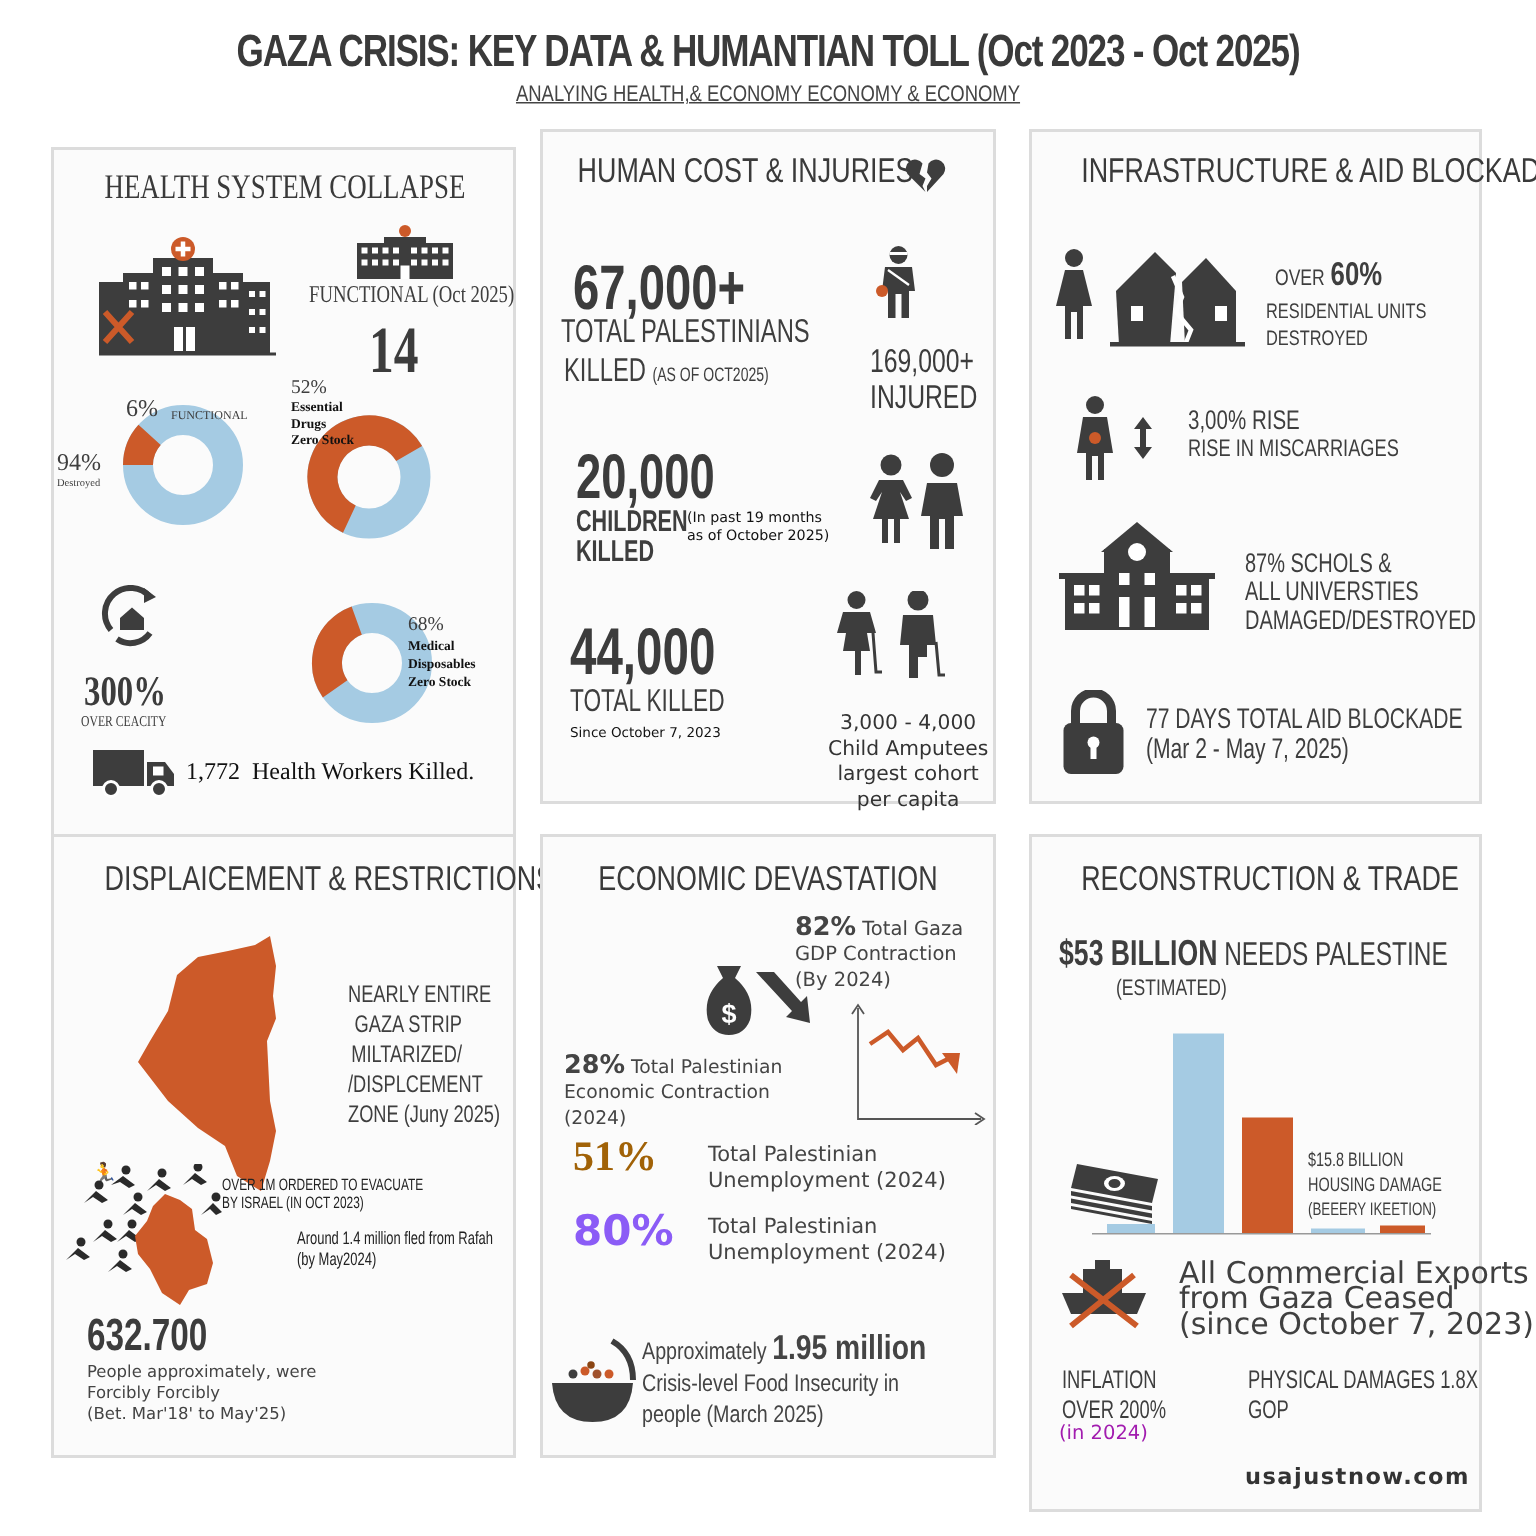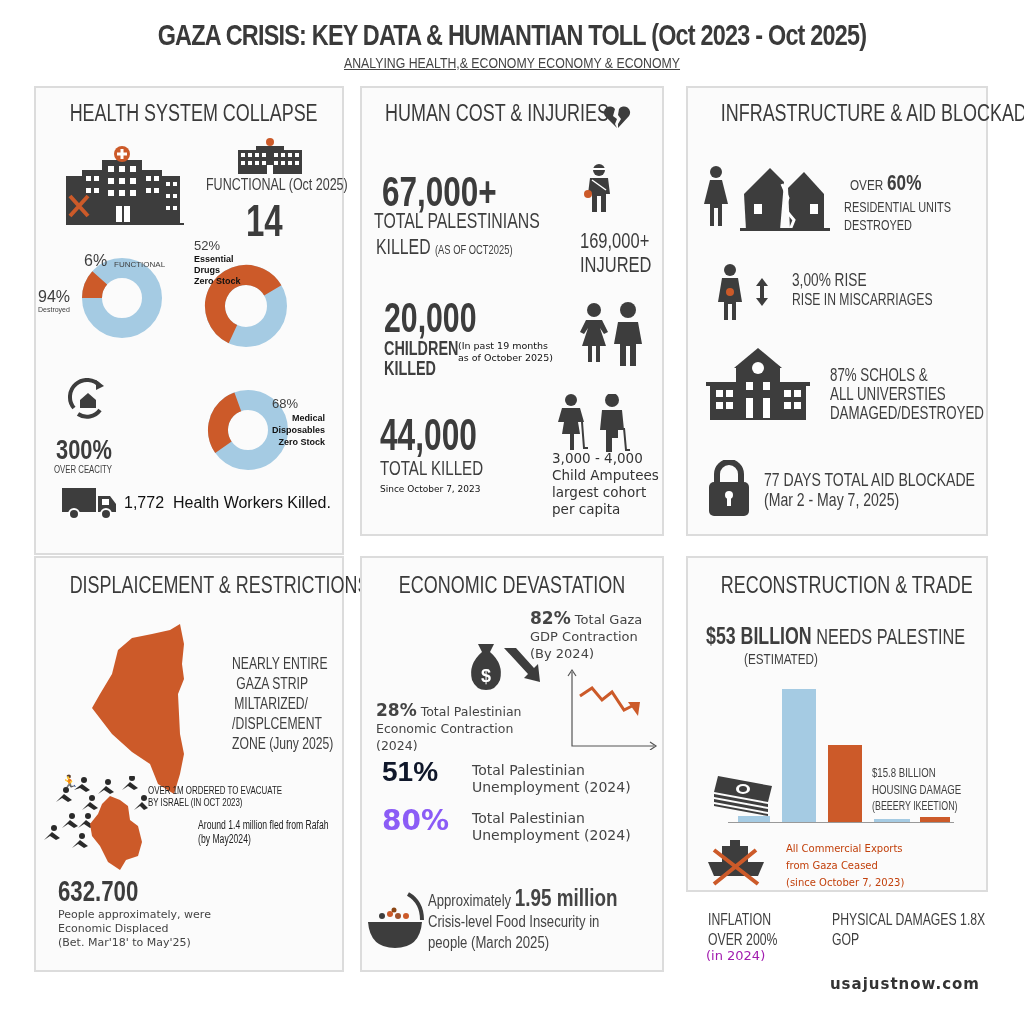--- a/index.html
+++ b/index.html
@@ -18,21 +18,21 @@
   .watermark { position:absolute; right:44px; top:975px; font-size:15px; font-weight:700; color:#333; letter-spacing:1px;
                font-family:"DejaVu Sans", sans-serif; }
   svg { display:block; }
 </style>
 </head>
 <body>
 
 <div class="title">GAZA CRISIS: KEY DATA &amp; HUMANTIAN TOLL (Oct 2023 - Oct 2025)</div>
 <div class="subtitle"><span>ANALYING HEALTH,&amp; ECONOMY ECONOMY &amp; ECONOMY</span></div>
 
-<div class="panel" style="left:34px;top:86px;width:310px;height:469px;">
+<div class="panel" style="left:34px;top:98px;width:310px;height:469px;font-family:Liberation Serif, serif;">
   <div class="ph" style="top:12px;">HEALTH SYSTEM COLLAPSE</div>
 
   <svg class="abs" style="left:30px;top:58px;" width="120" height="80" viewBox="0 0 120 80">
     <rect x="0" y="30" width="18" height="48" fill="#3d3d3d"></rect>
     <rect x="16" y="24" width="20" height="54" fill="#3d3d3d"></rect>
     <rect x="36" y="14" width="40" height="64" fill="#3d3d3d"></rect>
     <rect x="76" y="24" width="20" height="54" fill="#3d3d3d"></rect>
     <rect x="96" y="30" width="18" height="48" fill="#3d3d3d"></rect>
     <g fill="#fff">
       <rect x="42" y="20" width="6" height="6"></rect>
@@ -122,21 +122,21 @@
     <path d="M16 22 L24 15 L32 22 L32 30 L16 30Z" fill="#3d3d3d"></path>
   </svg>
   <div class="abs big" style="left:20px;top:346px;font-size:28px;transform:scaleX(0.78);transform-origin:left top;">300%</div>
   <div class="abs" style="left:18px;top:376px;font-size:10px;transform:scaleX(0.78);transform-origin:left top;white-space:nowrap;">OVER CEACITY</div>
 
   <svg class="abs" style="left:170px;top:300px;" width="84" height="84" viewBox="0 0 84 84">
     <circle cx="42" cy="42" r="30" fill="none" stroke="#a5cbe3" stroke-width="20"></circle>
     <circle cx="42" cy="42" r="30" fill="none" stroke="#cc5a29" stroke-width="20" stroke-dasharray="55 200" transform="rotate(145 42 42)"></circle>
   </svg>
   <div class="abs" style="left:236px;top:308px;font-size:13px;">68%</div>
-  <div class="abs" style="left:236px;top:324px;font-size:9px;line-height:12px;font-weight:700;color:#111;text-align:right;">
+  <div class="abs" style="left:236px;top:324px;font-size:9px;line-height:12px;font-weight:700;color:#111;">
     <div>Medical</div>
       <div>Disposables</div>
       <div>Zero Stock</div>
   </div>
 
   <svg class="abs" style="left:26px;top:398px;" width="56" height="34" viewBox="0 0 56 34">
     <rect x="0" y="2" width="34" height="24" fill="#3d3d3d"></rect>
     <path d="M36 10 L48 10 L54 18 L54 26 L36 26Z" fill="#3d3d3d"></path>
     <rect x="40" y="13" width="7" height="6" fill="#fff"></rect>
     <circle cx="12" cy="28" r="5" fill="#3d3d3d" stroke="#fff" stroke-width="2"></circle>
@@ -191,21 +191,21 @@
   <div class="abs" style="left:18px;top:396px;font-size:9px;color:#111;font-family:'DejaVu Sans',sans-serif;">Since October 7, 2023</div>
 
   <svg class="abs" style="left:194px;top:306px;" width="80" height="60" viewBox="0 0 80 60">
     <circle cx="15" cy="6" r="6" fill="#3d3d3d"></circle>
     <path d="M6 14 L24 14 L28 28 L22 28 L24 40 L18 40 L18 56 L14 56 L14 40 L6 40 L8 28 L2 28Z" fill="#3d3d3d"></path>
     <path d="M26 28 L28 54 L32 54" stroke="#3d3d3d" stroke-width="2" fill="none"></path>
     <circle cx="56" cy="6" r="7" fill="#3d3d3d"></circle>
     <path d="M46 16 L66 16 L68 36 L62 36 L62 44 L56 44 L56 58 L50 58 L50 36 L44 36Z" fill="#3d3d3d"></path>
     <path d="M68 34 L70 56 L74 56" stroke="#3d3d3d" stroke-width="2" fill="none"></path>
   </svg>
-  <div class="abs" style="left:190px;top:362px;font-size:13.5px;line-height:17px;color:#333;font-family:'DejaVu Sans',sans-serif;">
+  <div class="abs" style="left:190px;top:386px;font-size:13.5px;line-height:17px;color:#333;font-family:'DejaVu Sans',sans-serif;text-align:center;">
     <div>3,000 - 4,000</div>
       <div>Child Amputees</div>
     <div>largest cohort</div>
       <div>per capita</div>
   </div>
 </div>
 
 <div class="panel" style="left:686px;top:86px;width:302px;height:450px;">
   <div class="ph" style="top:12px;">INFRASTRUCTURE &amp; AID BLOCKADE</div>
 
@@ -326,21 +326,21 @@
       <div>BY ISRAEL (IN OCT 2023)</div>
   </div>
   <div class="abs" style="left:162px;top:260px;font-size:12px;line-height:14px;transform:scaleX(0.72);transform-origin:left top;white-space:nowrap;color:#222;">
     <div>Around 1.4 million fled from Rafah</div>
       <div>(by May2024)</div>
   </div>
 
   <div class="abs big" style="left:22px;top:316px;font-size:30px;transform:scaleX(0.74);transform-origin:left top;">632.700</div>
   <div class="abs" style="left:22px;top:350px;font-size:11px;line-height:14px;color:#444;font-family:'DejaVu Sans',sans-serif;">
     <div>People approximately, were</div>
-      <div>Economic Displaced</div>
+      <div>Forcibly Forcibly</div>
       <div>(Bet. Mar'18' to May'25)</div>
   </div>
 </div>
 
 <div class="panel" style="left:360px;top:556px;width:304px;height:416px;">
   <div class="ph" style="top:14px;">ECONOMIC DEVASTATION</div>
 
   <div class="abs" style="left:168px;top:52px;font-size:13px;line-height:17px;color:#444;font-family:'DejaVu Sans',sans-serif;white-space:nowrap;">
     <div><span style="font-size:17px;font-weight:700;">82%</span> <span>Total Gaza</span></div>
     <div>GDP Contraction</div>
@@ -360,21 +360,21 @@
   </div>
 
   <svg class="abs" style="left:204px;top:110px;" width="92" height="82" viewBox="0 0 92 82">
     <path d="M6 4 L6 78 L88 78" stroke="#555" stroke-width="1.2" fill="none"></path>
     <path d="M2 8 L6 2 L10 8" stroke="#555" stroke-width="1.2" fill="none"></path>
     <path d="M84 74 L90 78 L84 82" stroke="#555" stroke-width="1.2" fill="none"></path>
     <path d="M14 28 L26 20 L36 32 L46 24 L58 42 L66 38" stroke="#cc5a29" stroke-width="3" fill="none"></path>
     <path d="M62 34 L72 48 L74 34Z" fill="#cc5a29"></path>
   </svg>
 
-  <div class="abs" style="left:20px;top:198px;font-size:28px;font-weight:700;color:#0f172a;font-family:Liberation Sans, sans-serif;">51%</div>
+  <div class="abs" style="left:20px;top:198px;font-size:28px;font-weight:700;color:#a16207;font-family:Liberation Serif, serif;">51%</div>
   <div class="abs" style="left:110px;top:204px;font-size:14px;line-height:17px;color:#444;font-family:'DejaVu Sans',sans-serif;white-space:nowrap;">
     <div>Total Palestinian</div>
       <div>Unemployment (2024)</div>
   </div>
   <div class="abs" style="left:20px;top:246px;font-size:28px;font-weight:700;color:#8b5cf6;font-family:'DejaVu Sans',sans-serif;">80%</div>
   <div class="abs" style="left:110px;top:252px;font-size:14px;line-height:17px;color:#444;font-family:'DejaVu Sans',sans-serif;white-space:nowrap;">
     <div>Total Palestinian</div>
       <div>Unemployment (2024)</div>
   </div>
 
@@ -387,21 +387,21 @@
       <circle cx="38" cy="24" r="3" fill="#cc5a29"></circle>
       <circle cx="26" cy="18" r="2.5" fill="#8b4513"></circle>
   </svg>
   <div class="abs" style="left:66px;top:330px;font-size:16px;line-height:21px;color:#444;transform:scaleX(0.82);transform-origin:left top;white-space:nowrap;">
     <div><span>Approximately</span> <span style="font-size:23px;font-weight:700;">1.95 million</span></div>
     <div>Crisis-level Food Insecurity in</div>
       <div>people (March 2025)</div>
   </div>
 </div>
 
-<div class="panel" style="left:686px;top:556px;width:302px;height:336px;">
+<div class="panel" style="left:686px;top:556px;width:302px;height:452px;">
   <div class="ph" style="top:14px;">RECONSTRUCTION &amp; TRADE</div>
 
   <div class="abs" style="left:18px;top:64px;font-size:22px;transform:scaleX(0.74);transform-origin:left top;white-space:nowrap;">
     <span style="font-weight:700;font-size:24px;">$53 BILLION</span> <span>NEEDS PALESTINE</span>
   </div>
   <div class="abs" style="left:56px;top:92px;font-size:15px;transform:scaleX(0.78);transform-origin:left top;white-space:nowrap;">(ESTIMATED)</div>
 
   <div class="abs" style="left:40px;top:264px;width:226px;height:1px;background:#999;"></div>
   <div class="abs" style="left:50px;top:258px;width:32px;height:6px;background:#a5cbe3;"></div>
   <div class="abs" style="left:94px;top:131px;width:34px;height:133px;background:#a5cbe3;"></div>
@@ -425,21 +425,21 @@
       <div>HOUSING DAMAGE</div>
     <div style="font-size:12px;">(BEEERY IKEETION)</div>
   </div>
 
   <svg class="abs" style="left:20px;top:282px;" width="58" height="48" viewBox="0 0 58 48">
     <rect x="22" y="0" width="10" height="6" fill="#3d3d3d"></rect>
     <rect x="14" y="6" width="26" height="16" fill="#3d3d3d"></rect>
     <path d="M0 22 L56 22 L50 36 L6 36Z" fill="#3d3d3d"></path>
     <path d="M6 10 L50 44 M48 10 L6 44" stroke="#cc5a29" stroke-width="4"></path>
   </svg>
-  <div class="abs" style="left:98px;top:282px;font-size:10px;line-height:17px;color:#c2410c;font-family:'DejaVu Sans',sans-serif;white-space:nowrap;">
+  <div class="abs" style="left:98px;top:282px;font-size:20px;line-height:17px;color:#404040;font-family:'DejaVu Sans',sans-serif;white-space:nowrap;">
     <div>All Commercial Exports</div>
       <div>from Gaza Ceased</div>
       <div>(since October 7, 2023)</div>
   </div>
 
   <div class="abs" style="left:20px;top:352px;font-size:17px;line-height:20px;transform:scaleX(0.72);transform-origin:left top;white-space:nowrap;">
     <div>INFLATION</div>
       <div>OVER 200%</div>
   </div>
   <div class="abs" style="left:18px;top:390px;font-size:13px;color:#a21caf;font-family:'DejaVu Sans',sans-serif;">(in 2024)</div>

